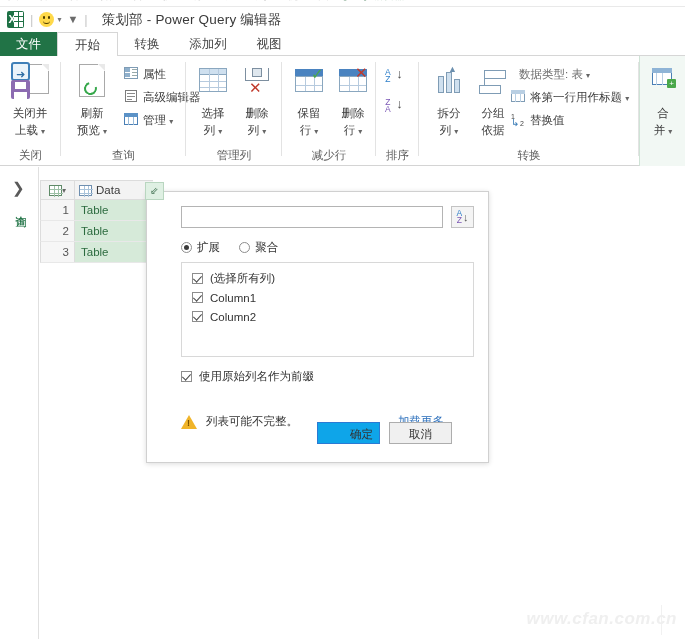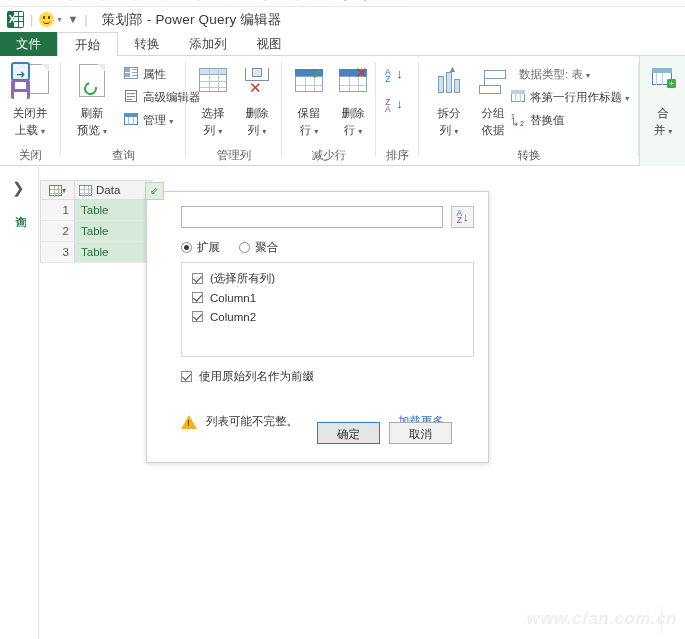--- a/index.html
+++ b/index.html
@@ -200,21 +200,21 @@
   .warn-ico::after{content:"!";position:absolute;left:-2px;top:3px;font-size:9px;color:#7a5200;font-weight:bold;}
   .warn-txt { font-size:11.5px; color:#333; }
   .loadmore { position:absolute; right:26px; top:0; font-size:11.5px; color:#2a6ebb; cursor:pointer; }
 
   .btnrow { position:absolute; right:26px; bottom:10px; display:flex; gap:9px; }
   .dbtn {
     width:63px; height:22px; font-size:11.5px; line-height:20px; text-align:center;
     background:#f0f0f0; border:1px solid #adadad; color:#333; cursor:pointer;
     font-family:"Liberation Sans",sans-serif;
   }
-  .dbtn.primary { background:#e5e5e5; border:1px solid #2a7ad4; }
+  .dbtn.primary { background:#0ea5e9; border:1px solid #2a7ad4;text-align:right; }
 
   .watermark {
     position:absolute; right:8px; bottom:10px; font-size:17px; color:#efefef;
     font-style:italic; font-weight:bold; letter-spacing:.5px; user-select:none;
     font-family:"Liberation Sans",sans-serif;
   }
   .vline-right { position:absolute; right:23px; bottom:4px; width:1px; height:30px; background:#f1f1f1;}
 </style>
 </head>
 <body>

